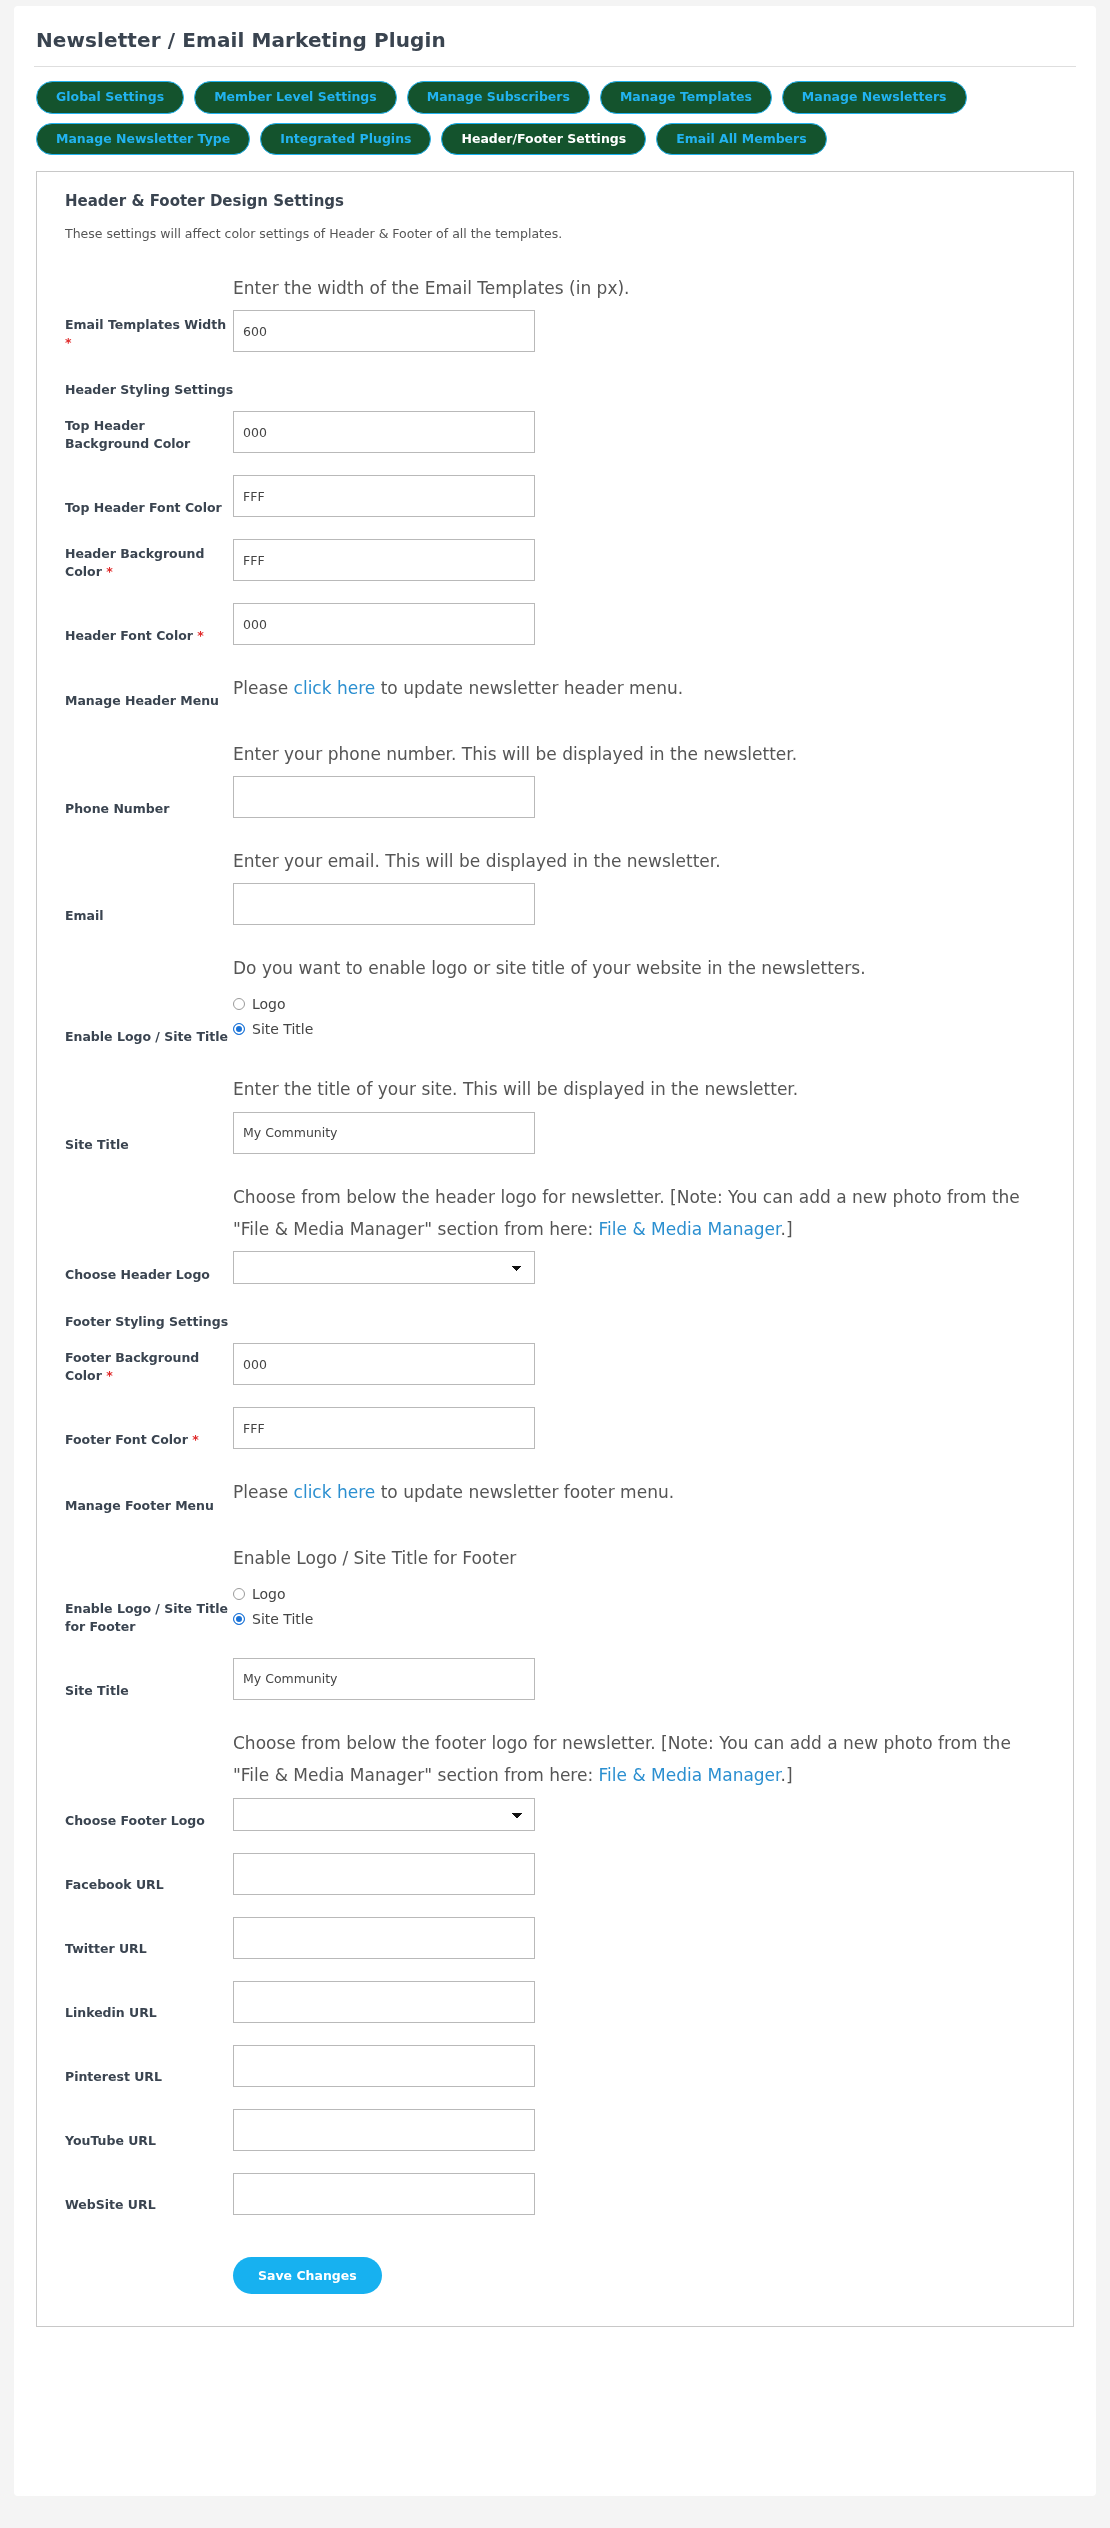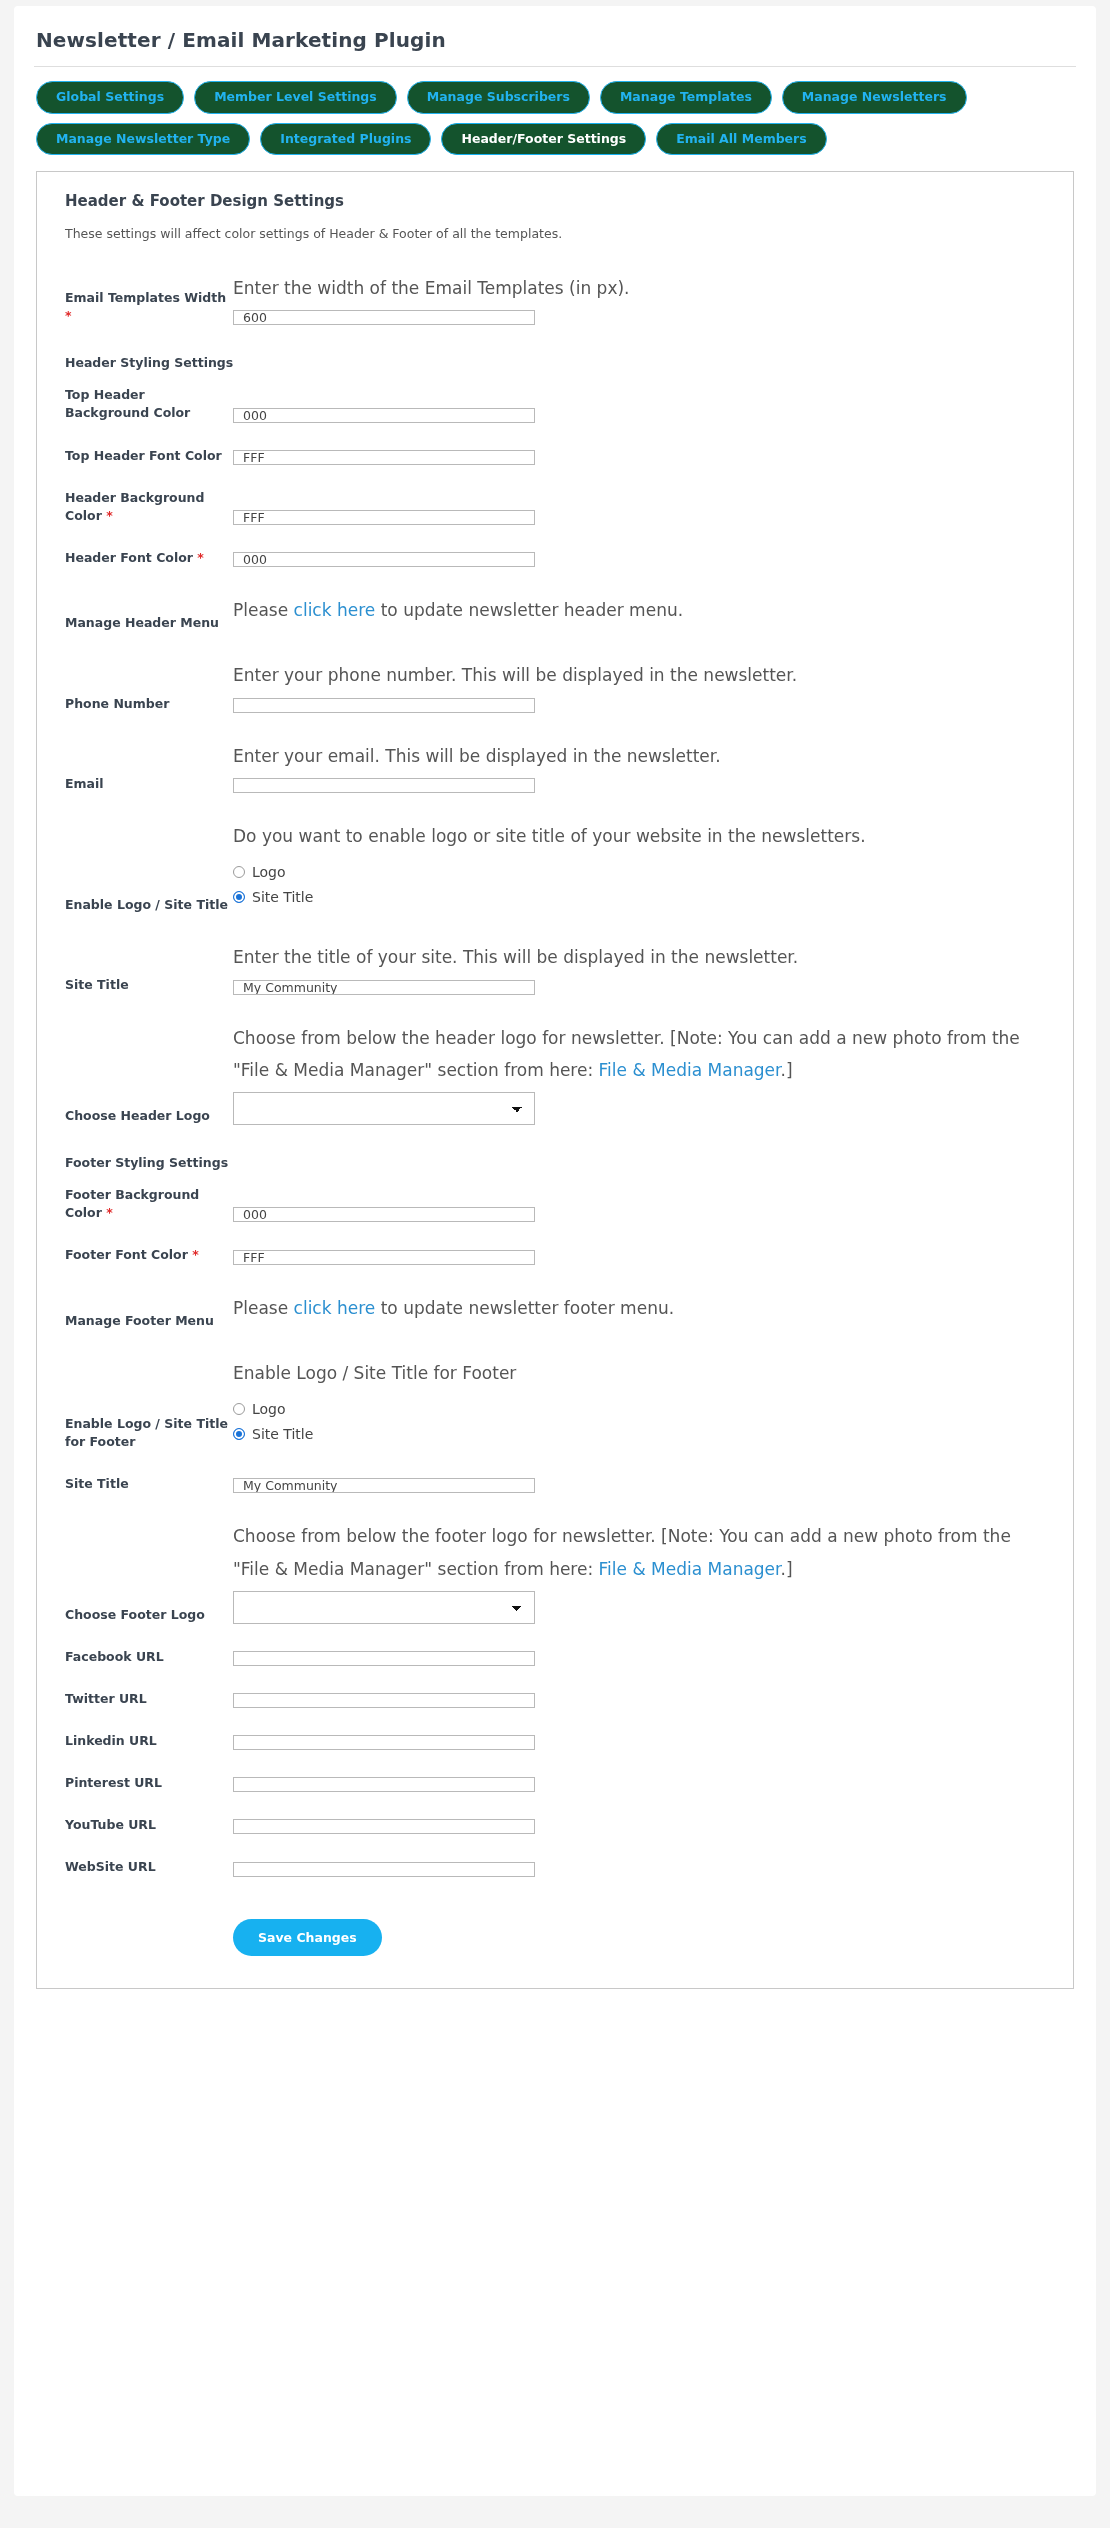--- a/index.html
+++ b/index.html
@@ -116,21 +116,21 @@
   }
   .help a, .link {
     color: #2b8fd0;
     text-decoration: none;
     cursor: pointer;
   }
 
   .txt {
     display: block;
     width: 302px;
-    height: 15px;
+    height: 42px;
     border: 1px solid #b9b9b9;
     background: #fff;
     font-family: "DejaVu Sans", "Liberation Sans", sans-serif;
     font-size: 12.5px;
     color: #444;
     padding: 4px 9px;
     outline: none;
     border-radius: 0;
   }
 

